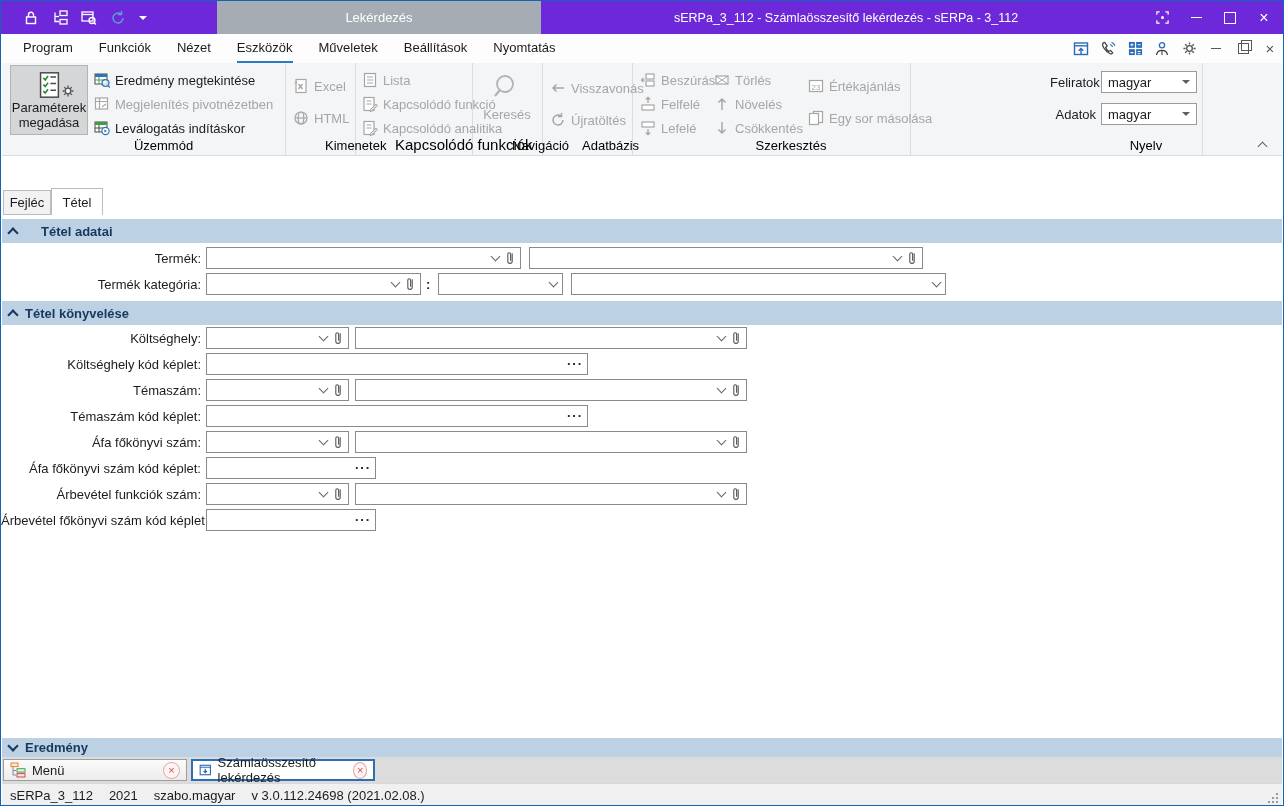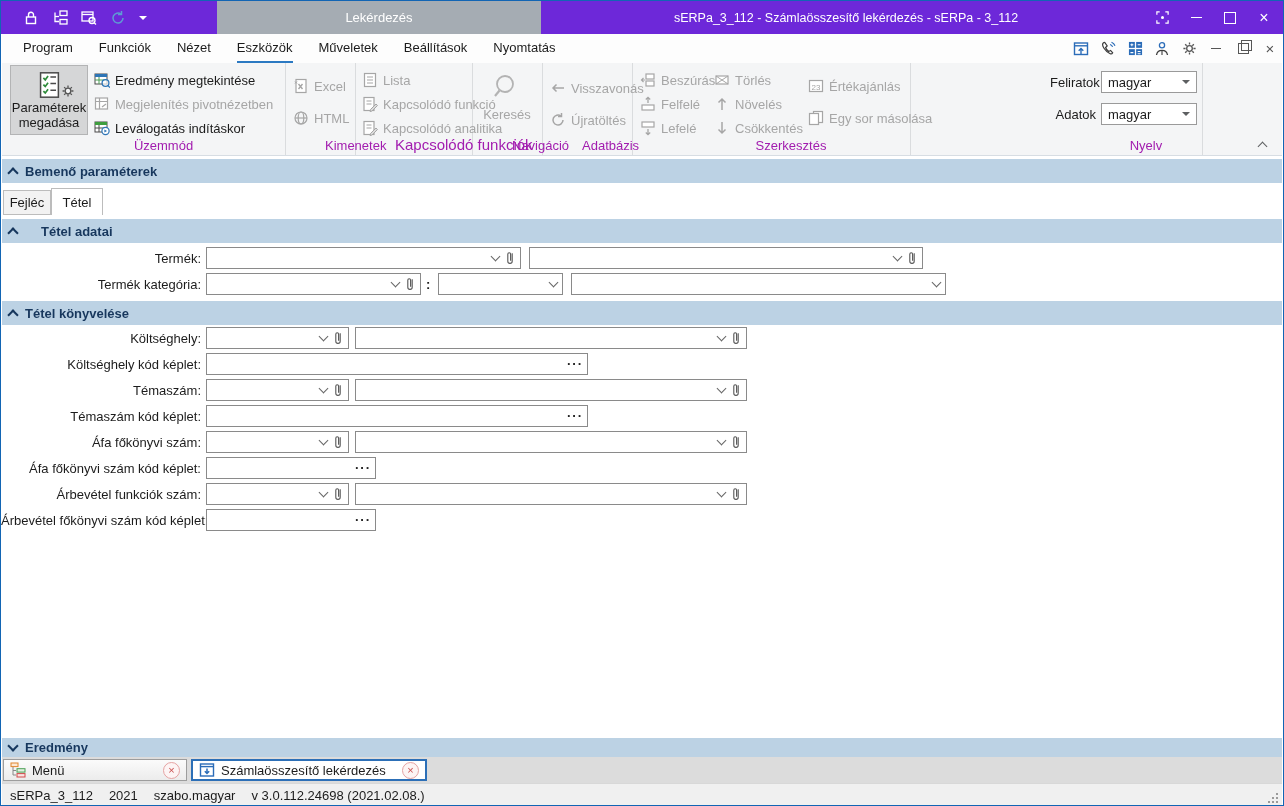--- a/index.html
+++ b/index.html
@@ -25,21 +25,21 @@
   .menu-item{padding:0 13px;display:flex;align-items:center;}
   .menu-item span{height:27px;line-height:27px;display:block;border-bottom:2px solid transparent;}
   .menu-item.active span{border-bottom:2px solid #2b79c2;}
   .mdi-icons{position:absolute;right:4px;top:33px;height:29px;display:flex;align-items:center;gap:9px;}
   .mdi-icons .mini{display:flex;align-items:center;justify-content:center;width:18px;height:18px;}
   .shape-min2{width:10px;height:1px;background:#565656;}
   .x2{color:#565656;font-size:15px;}
   
   .ribbon{position:absolute;left:1px;right:1px;top:62px;height:92px;background:#f4f5f6;border-bottom:1px solid #d7dde3;}
   .rgroup{position:absolute;top:0;bottom:0;border-right:1px solid #dadcde;}
-  .rgroup-label{position:absolute;left:0;right:0;bottom:2px;text-align:center;color:#a21caf;white-space:nowrap;padding-left:40px;}
+  .rgroup-label{position:absolute;left:0;right:0;bottom:2px;text-align:center;color:#000000;white-space:nowrap;padding-left:40px;}
   .bigbtn{position:absolute;text-align:center;line-height:15px;}
   .bigbtn.sel{background:#d5d6d7;border:1px solid #b3b4b5;}
   .bigbtn .bicon{margin:4px auto 2px auto;display:block;}
   .sbtn{position:absolute;display:flex;align-items:center;gap:5px;white-space:nowrap;height:22px;}
   .sbtn svg{flex:0 0 auto;}
   .dis{color:#a6a6a6;}
   .caret-d{width:0;height:0;border-left:4px solid transparent;border-right:4px solid transparent;border-top:4px solid #5d5f61;}
   .nyelv-lbl{position:absolute;text-align:right;}
   .nyelv-sel{position:absolute;height:22px;background:#fff;border:1px solid #9a9a9a;box-sizing:border-box;
              display:flex;align-items:center;padding:0 6px;}
@@ -512,24 +512,20 @@
       <div class="nyelv-sel" style="left:51px;top:40px;width:96px;">
         <span class="val">magyar</span>
         <span class="caret-d"></span>
       </div>
       <div class="rgroup-label">Nyelv</div>
     </div>
 
     <div class="rib-collapse"><span class="cv"></span></div>
   </div>
 
-  <div class="sect" style="top:158px;">
-    <span class="cvu"></span>
-    <span>Bemenő paraméterek</span>
-  </div>
 
   <div class="ftab inactive" style="left:2px;top:189px;width:48px;height:25px;">
     <span>Fejléc</span>
   </div>
   <div class="ftab active" style="left:50px;top:187px;width:52px;height:27px;">
     <span>Tétel</span>
   </div>
 
   <div class="sect" style="top:218px;gap:24px;">
     <span class="cvu"></span>
@@ -652,21 +648,21 @@
   </div>
 
   <div class="tabstrip">
     <div class="task-tab plain" style="left:1px;width:184px;">
       <svg width="16" height="16">
           <use href="#s-menu-tree"></use>
         </svg>
       <span>Menü</span>
       <span class="closec">×</span>
     </div>
-    <div class="task-tab sel" style="left:189px;width:236px;">
+    <div class="task-tab sel" style="left:189px;width:184px;">
       <svg width="16" height="16">
           <use href="#s-win-down"></use>
         </svg>
       <span>Számlaösszesítő lekérdezés</span>
       <span class="closec">×</span>
     </div>
   </div>
 
   <div class="statusbar">
     <span>sERPa_3_112</span>

